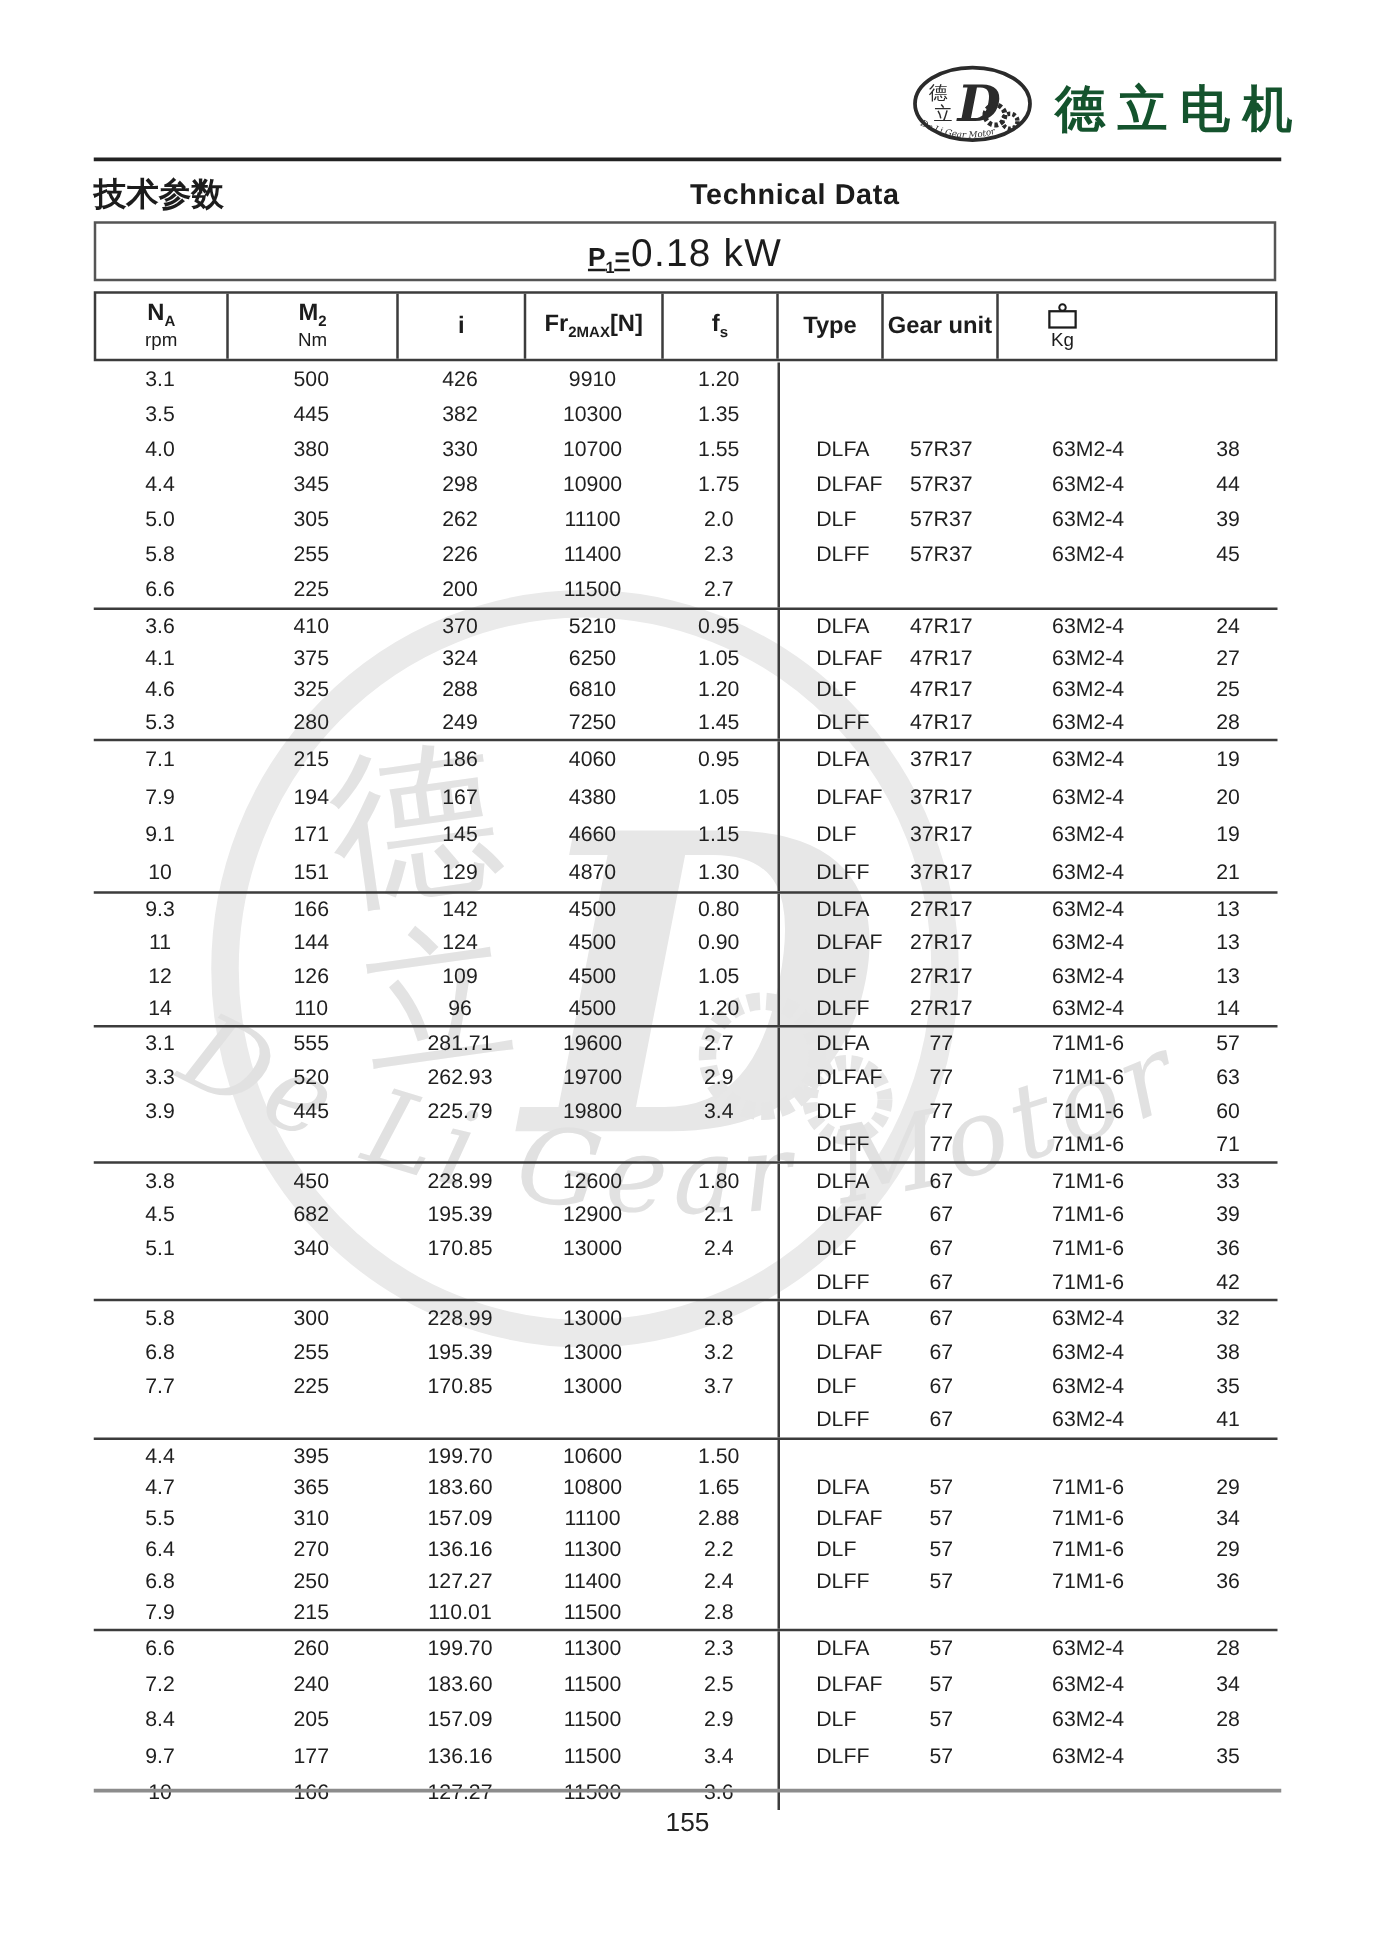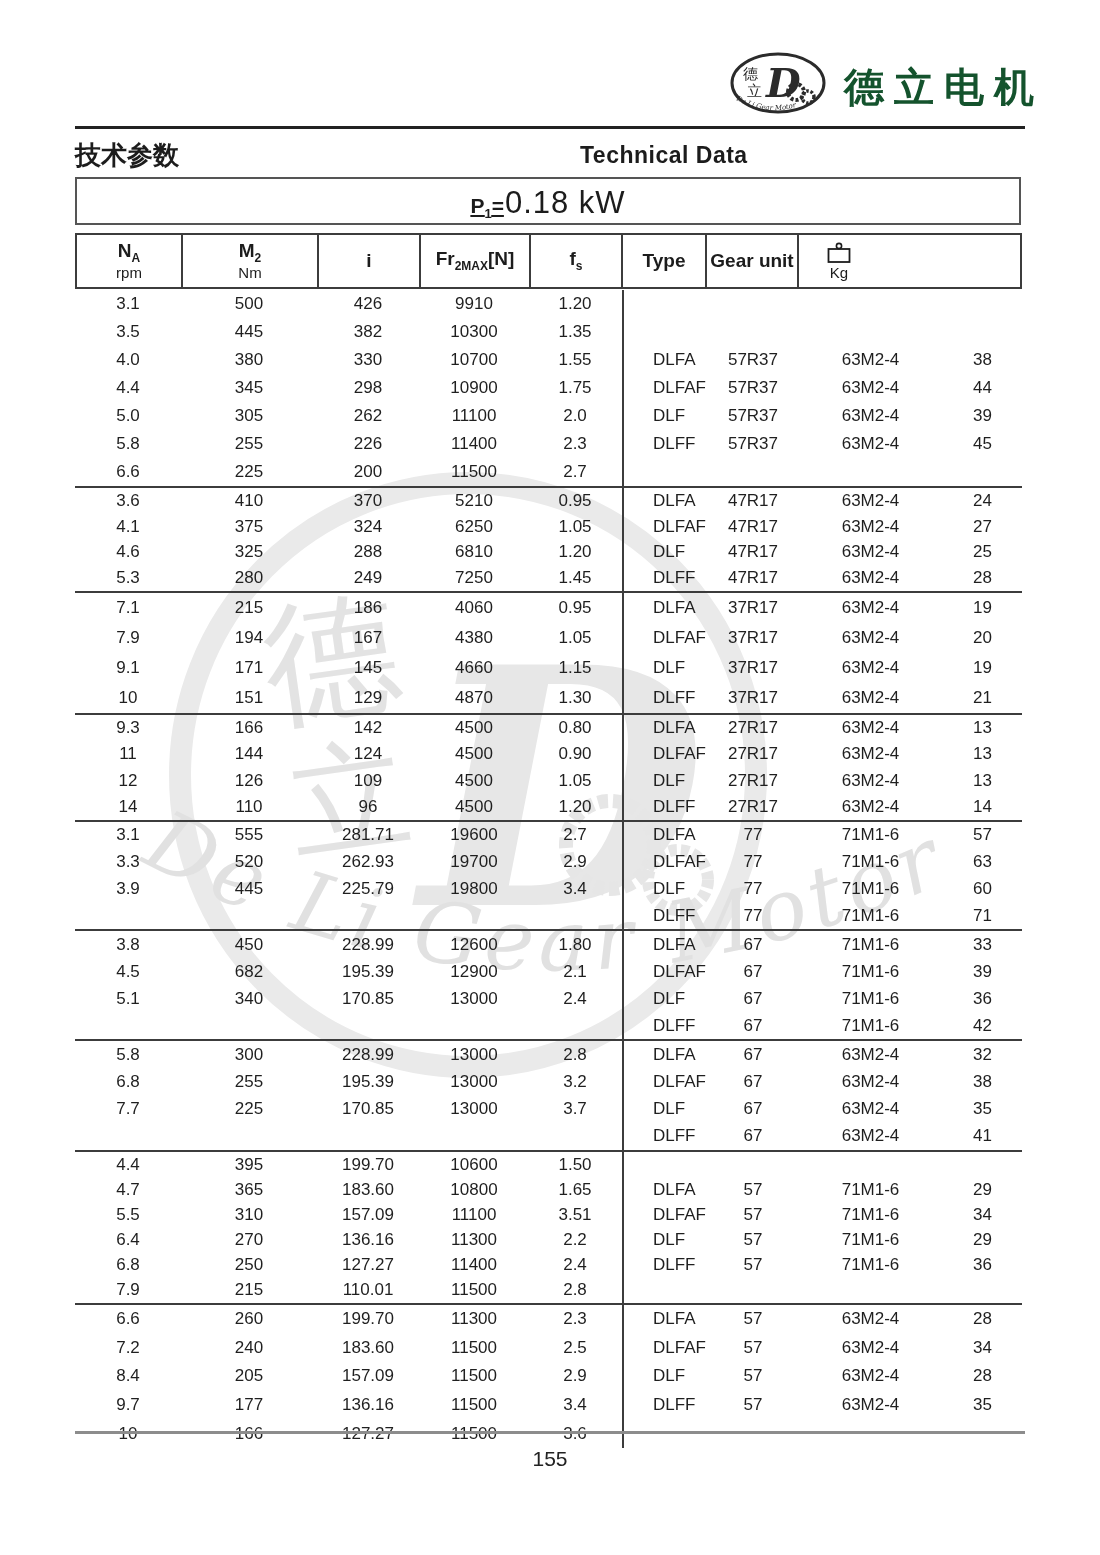--- a/index.html
+++ b/index.html
@@ -7,34 +7,34 @@
         font-family:"Liberation Sans",sans-serif;color:#1c1c1c;}
   
   .wm-svg{position:absolute;left:0;top:0;}
   
   .brand{position:absolute;left:728px;top:52px;display:flex;align-items:center;}
   .brand-name{font-family:"DejaVu Serif",serif;font-weight:bold;font-size:40px;
               letter-spacing:10px;margin-left:16px;color:#14532d;white-space:nowrap;}
   
   .top-rule{position:absolute;left:75px;top:126px;width:950px;height:3px;background:#222;}
   .sec-cn{position:absolute;left:75px;top:138px;font-size:26px;font-weight:bold;}
-  .sec-en{position:absolute;left:580px;top:142px;font-size:23px;font-weight:bold;letter-spacing:.5px;}
+  .sec-en{position:absolute;left:552px;top:142px;font-size:23px;font-weight:bold;letter-spacing:.5px;}
   
   .title-box{position:absolute;left:75px;top:177px;width:946px;height:48px;border:2px solid #555;
              display:flex;align-items:baseline;justify-content:center;background:transparent;box-sizing:border-box;
              padding-top:6px;}
   .p-pre{font-size:21px;font-weight:bold;text-decoration:underline;}
   .p-pre sub{font-size:13px;}
   .p-big{font-size:31px;font-weight:normal;margin-left:1px;letter-spacing:1px;}
   
   .head-row{position:absolute;left:75px;top:233px;width:947px;height:56px;border:2px solid #3c3c3c;
             display:flex;box-sizing:border-box;background:transparent;}
   .hc{border-right:2px solid #3c3c3c;box-sizing:border-box;display:flex;flex-direction:column;
       align-items:center;justify-content:center;line-height:1.05;}
-  .hc:last-child{border-right:none;}
+  .hc:last-child{border-right:none;margin-left:11px;}
   .h-main{font-size:19px;font-weight:bold;}
   .h-main sub{font-size:12px;}
   .h-unit{font-size:15px;font-weight:normal;margin-top:1px;}
   .w1{width:106px}.w2{width:136px}.w3{width:102px}.w4{width:110px}.w5{width:92px}
   .w6{width:84px}.w7{width:92px}.w8{width:145px}.w9{width:80px}
   
   .tbody{position:absolute;left:75px;top:290px;width:947px;}
   .block{display:flex;border-bottom:2px solid #3c3c3c;box-sizing:border-box;}
   .block:last-child{border-bottom:none;}
   .block:nth-child(1){height:198px}.block:nth-child(2){height:105px}.block:nth-child(3){height:122px}
@@ -592,21 +592,21 @@
             <div class="cell lc2">365</div>
             <div class="cell lc3">183.60</div>
             <div class="cell lc4">10800</div>
             <div class="cell lc5">1.65</div>
           </div>
           <div class="slot">
             <div class="cell lc1">5.5</div>
             <div class="cell lc2">310</div>
             <div class="cell lc3">157.09</div>
             <div class="cell lc4">11100</div>
-            <div class="cell lc5">3.51</div>
+            <div class="cell lc5">2.88</div>
           </div>
           <div class="slot">
             <div class="cell lc1">6.4</div>
             <div class="cell lc2">270</div>
             <div class="cell lc3">136.16</div>
             <div class="cell lc4">11300</div>
             <div class="cell lc5">2.2</div>
           </div>
           <div class="slot">
             <div class="cell lc1">6.8</div>

